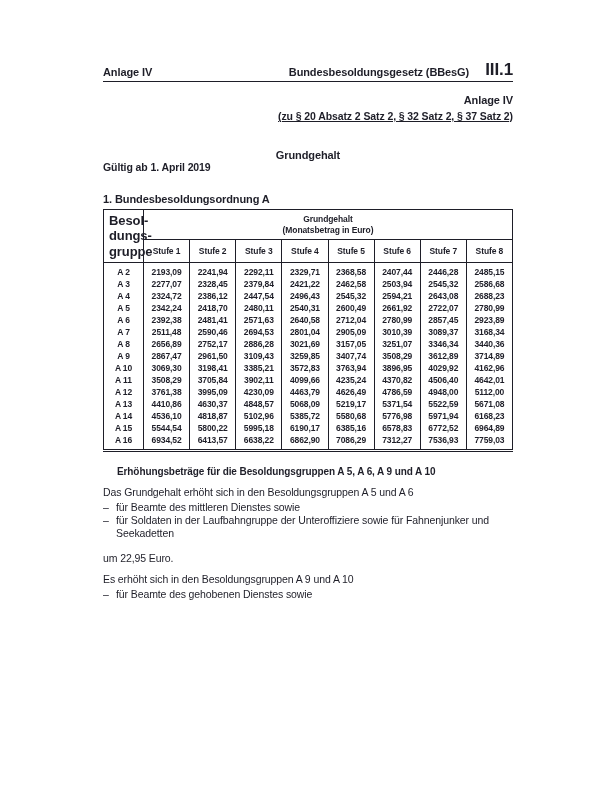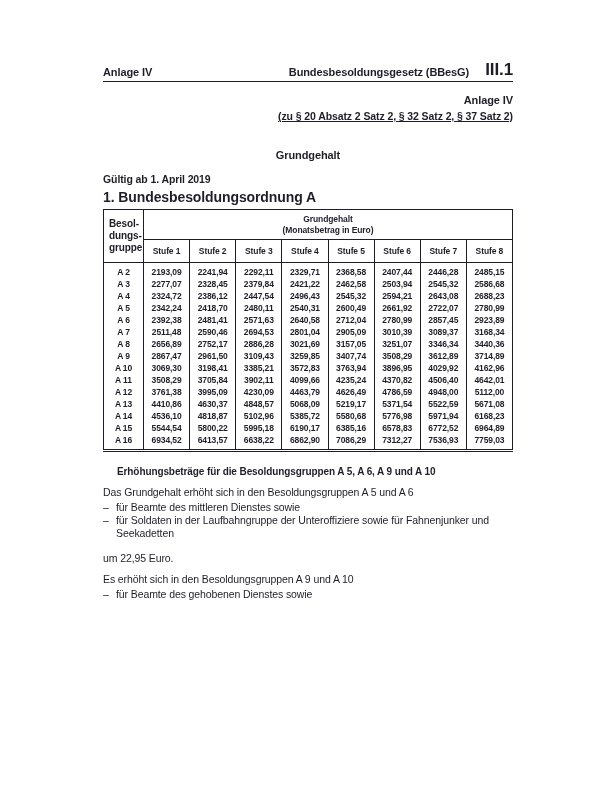--- a/index.html
+++ b/index.html
@@ -12,29 +12,29 @@
   
   .hdr{display:flex;align-items:flex-end;margin-top:61px;border-bottom:1.6px solid #1e1e28;padding-bottom:3px;}
   .hdr-left{font-size:11px;font-weight:700;}
   .hdr-right{margin-left:auto;font-size:11px;font-weight:700;}
   .hdr-num{font-size:17px;font-weight:700;margin-left:16px;line-height:1;}
 
   .annex{text-align:right;font-weight:700;font-size:11px;margin-top:12px;}
   .annex-sub{text-align:right;font-weight:700;font-size:10.5px;margin-top:4px;text-decoration:underline;}
 
   .doc-title{text-align:center;font-weight:700;font-size:11px;margin-top:27px;}
-  .valid{font-weight:700;font-size:10.5px;margin-top:12px;}
-  .sec1{font-weight:700;font-size:14px;margin-top:4px;}
+  .valid{font-weight:700;font-size:10.5px;margin-top:0;}
+  .sec1{font-weight:700;font-size:11px;margin-top:20px;}
 
   
   table{border-collapse:collapse;width:410px;margin-top:4px;table-layout:fixed;}
   table{border:1.2px solid #1e1e28;border-bottom:3px double #1e1e28;}
   th,td{border:1px solid #1e1e28;}
   th{font-weight:700;}
-  th.group{font-size:10px;text-align:left;padding:2px 0 2px 5px;white-space:pre-line;line-height:1.2;vertical-align:middle;}
+  th.group{font-size:13px;text-align:left;padding:2px 0 2px 5px;white-space:pre-line;line-height:1.2;vertical-align:middle;}
   th.span{font-size:8.5px;white-space:pre-line;line-height:1.25;height:27px;vertical-align:middle;}
   th.stufe{font-size:8.5px;height:20px;vertical-align:middle;}
   tbody td{border-top:none;border-bottom:none;font-size:8.5px;font-weight:700;
     text-align:center;height:12px;line-height:12px;padding:0;}
   tbody tr:first-child td{padding-top:3px;}
   tbody tr:last-child td{padding-bottom:3px;}
 
   
   .note-h{font-weight:700;font-size:10px;margin-top:14px;padding-left:14px;}
   .note-p{font-weight:500;font-size:10.5px;margin-top:9px;line-height:1.25;}

